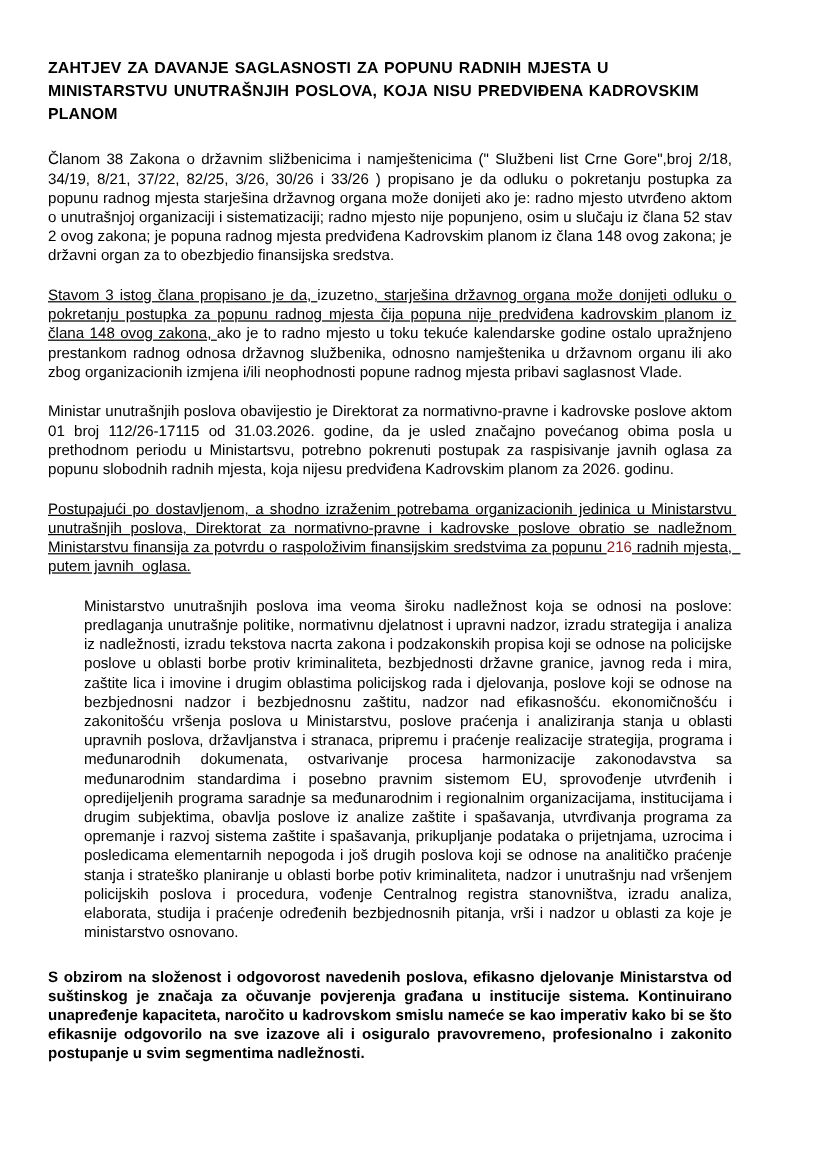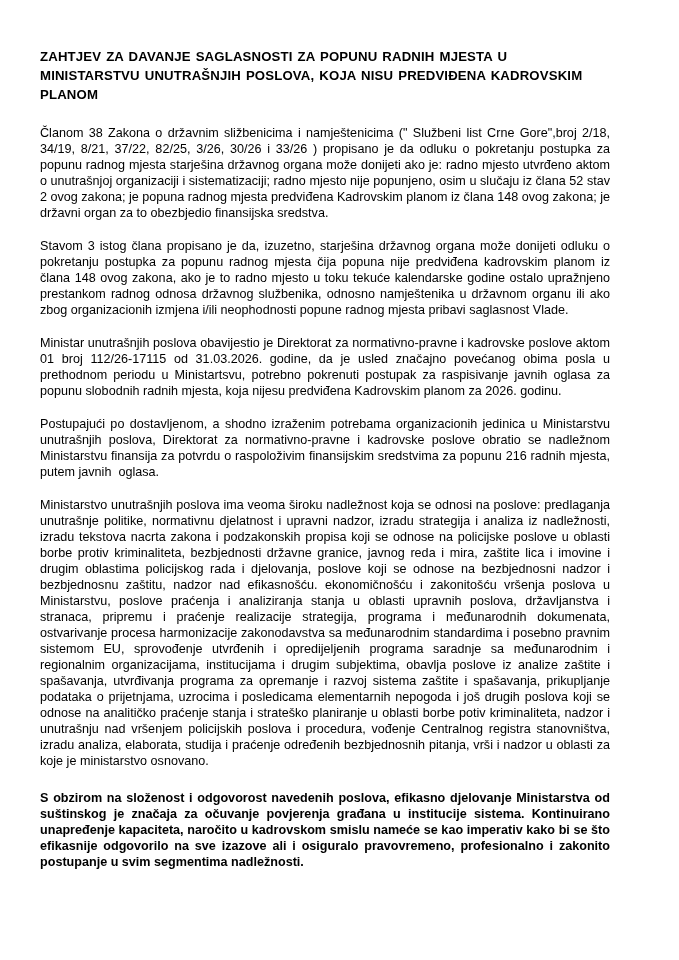--- a/index.html
+++ b/index.html
@@ -45,30 +45,32 @@
     margin-bottom: 6px;
   }
   .para b,
   .para strong {
     font-weight: normal;
   }
   .para-bold {
     font-weight: bold;
   }
   .num-highlight {
-    color: #000000;
+    color: #7f1d1d;
   }
   .p-long {
     margin-bottom: 21px;
+    margin-left: 30px;
   }
   .p-intro {
     margin-bottom: 17px;
   }
   .wsp {
     white-space: pre-wrap;
+    text-decoration: underline;
   }
 </style>
 </head>
 <body>
 
 <div class="page">
 
   <h1 class="doc-title">ZAHTJEV ZA DAVANJE SAGLASNOSTI ZA POPUNU RADNIH MJESTA U MINISTARSTVU UNUTRAŠNJIH POSLOVA, KOJA NISU PREDVIĐENA KADROVSKIM PLANOM</h1>
 
   <p class="para p-intro">Članom 38 Zakona o državnim sližbenicima i namještenicima (" Službeni list Crne Gore",broj 2/18, 34/19, 8/21, 37/22, 82/25, 3/26, 30/26 i 33/26 ) propisano je da odluku o pokretanju postupka  za popunu radnog mjesta starješina državnog organa može donijeti ako je: radno mjesto utvrđeno aktom o unutrašnjoj organizaciji i sistematizaciji; radno mjesto nije popunjeno, osim u slučaju iz člana 52 stav 2 ovog zakona; je popuna radnog mjesta predviđena Kadrovskim planom iz člana 148 ovog zakona; je državni organ za to obezbjedio finansijska sredstva.</p>

